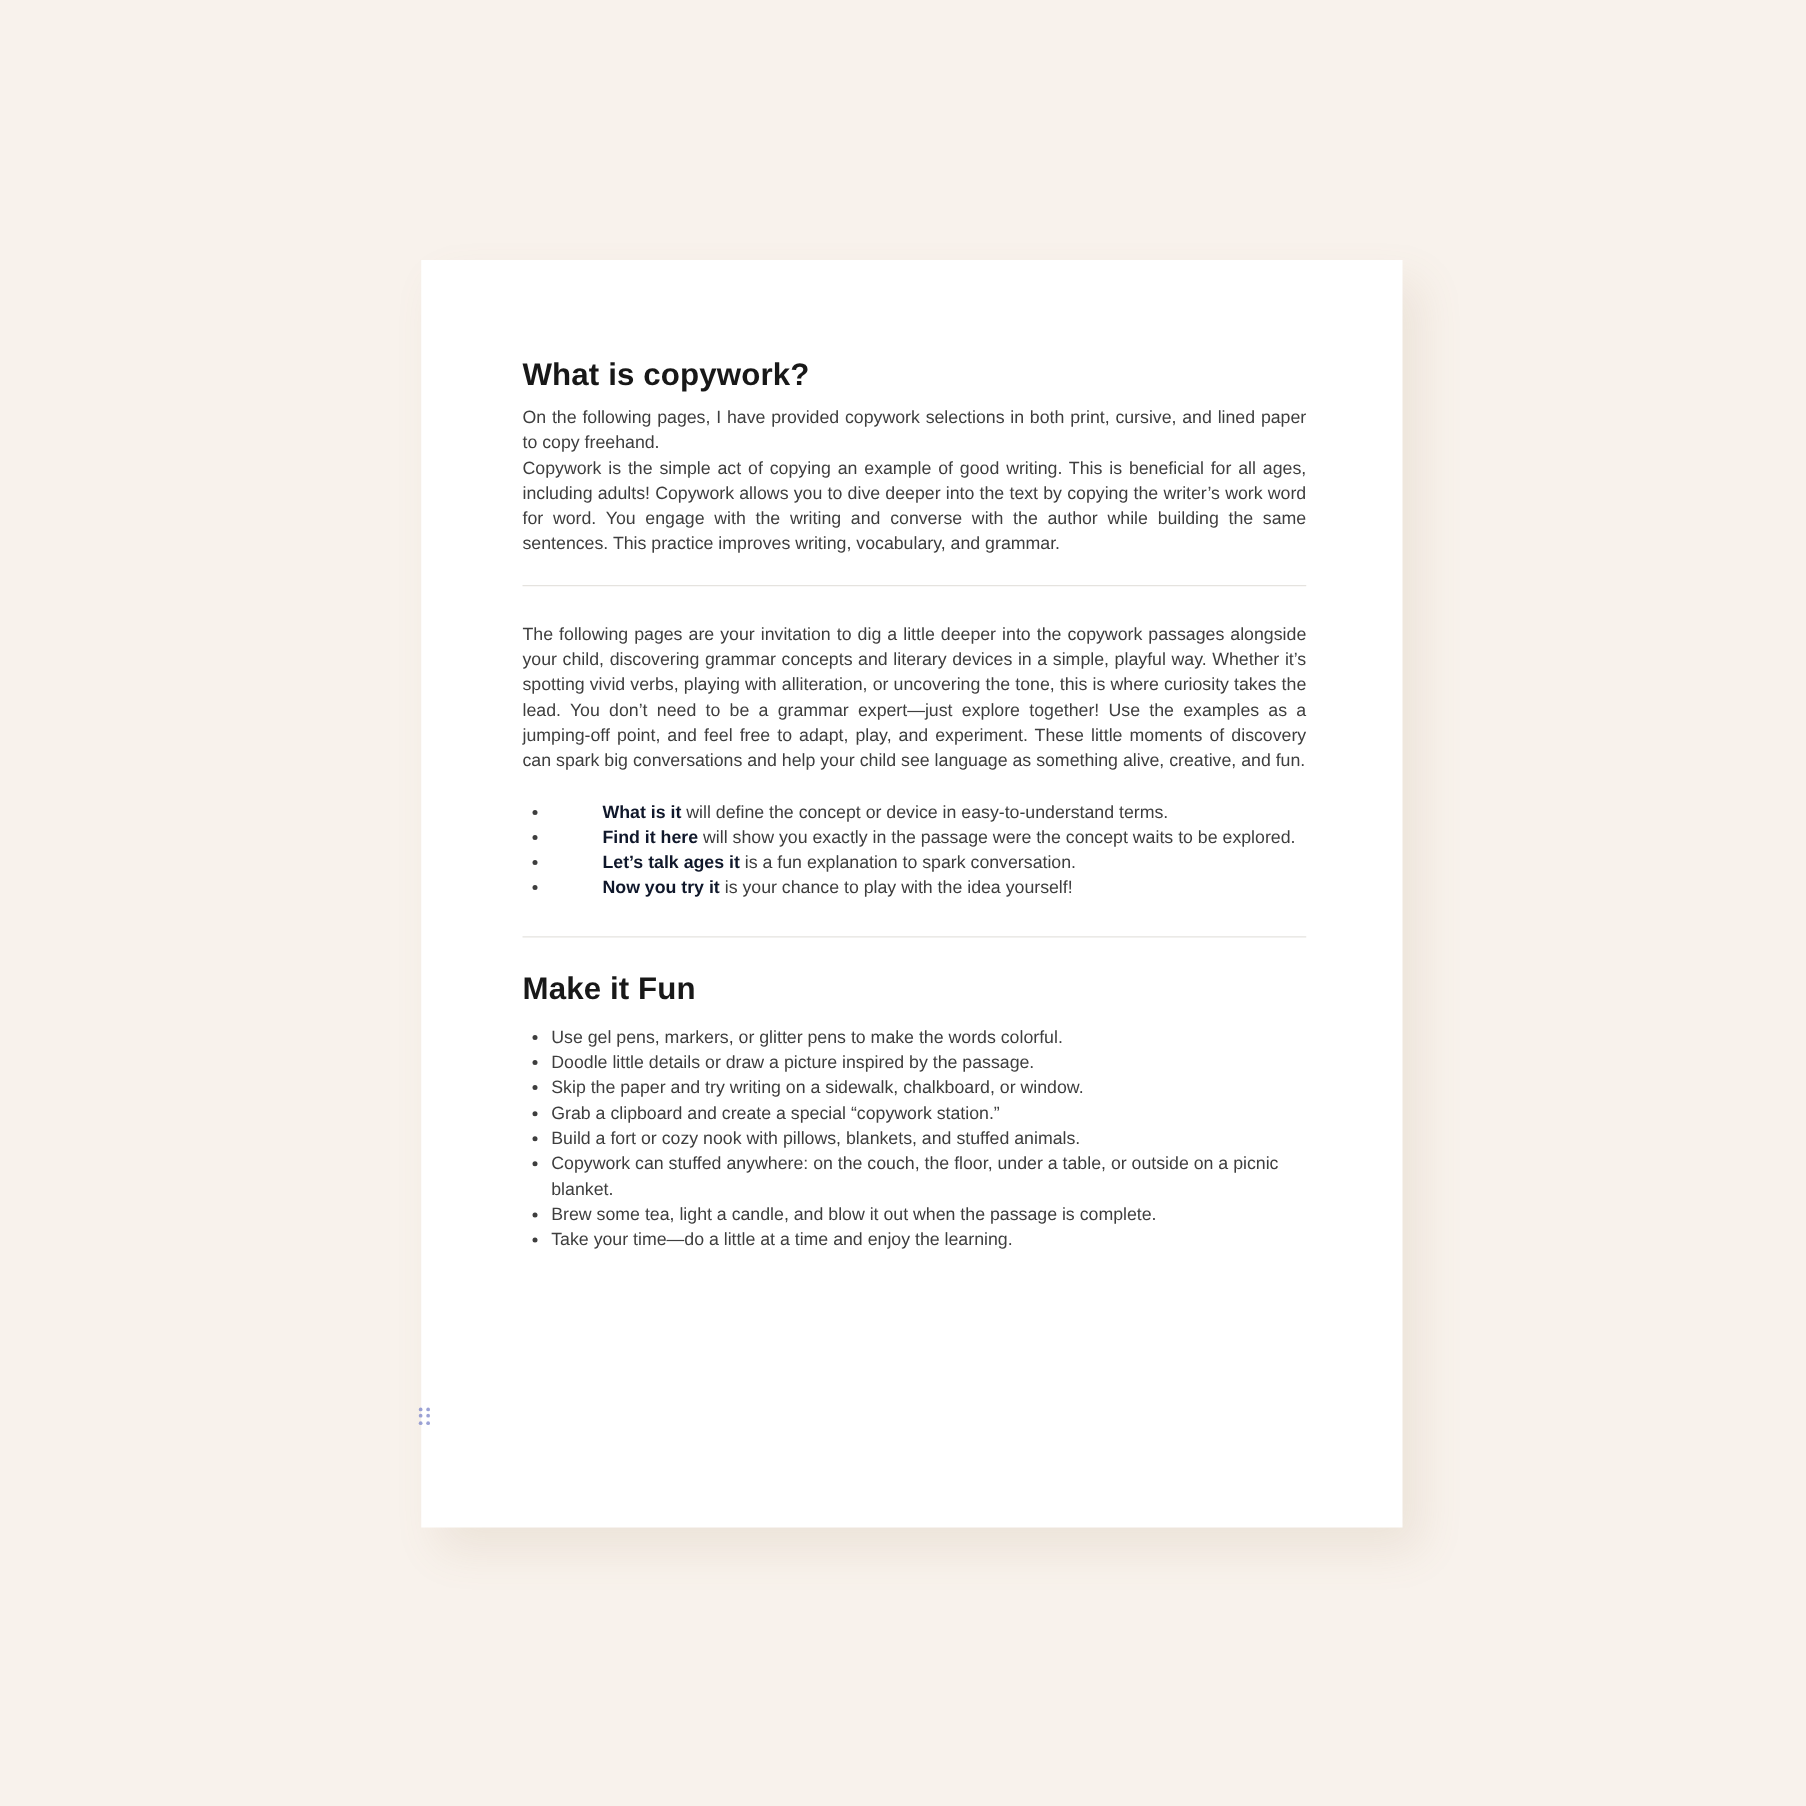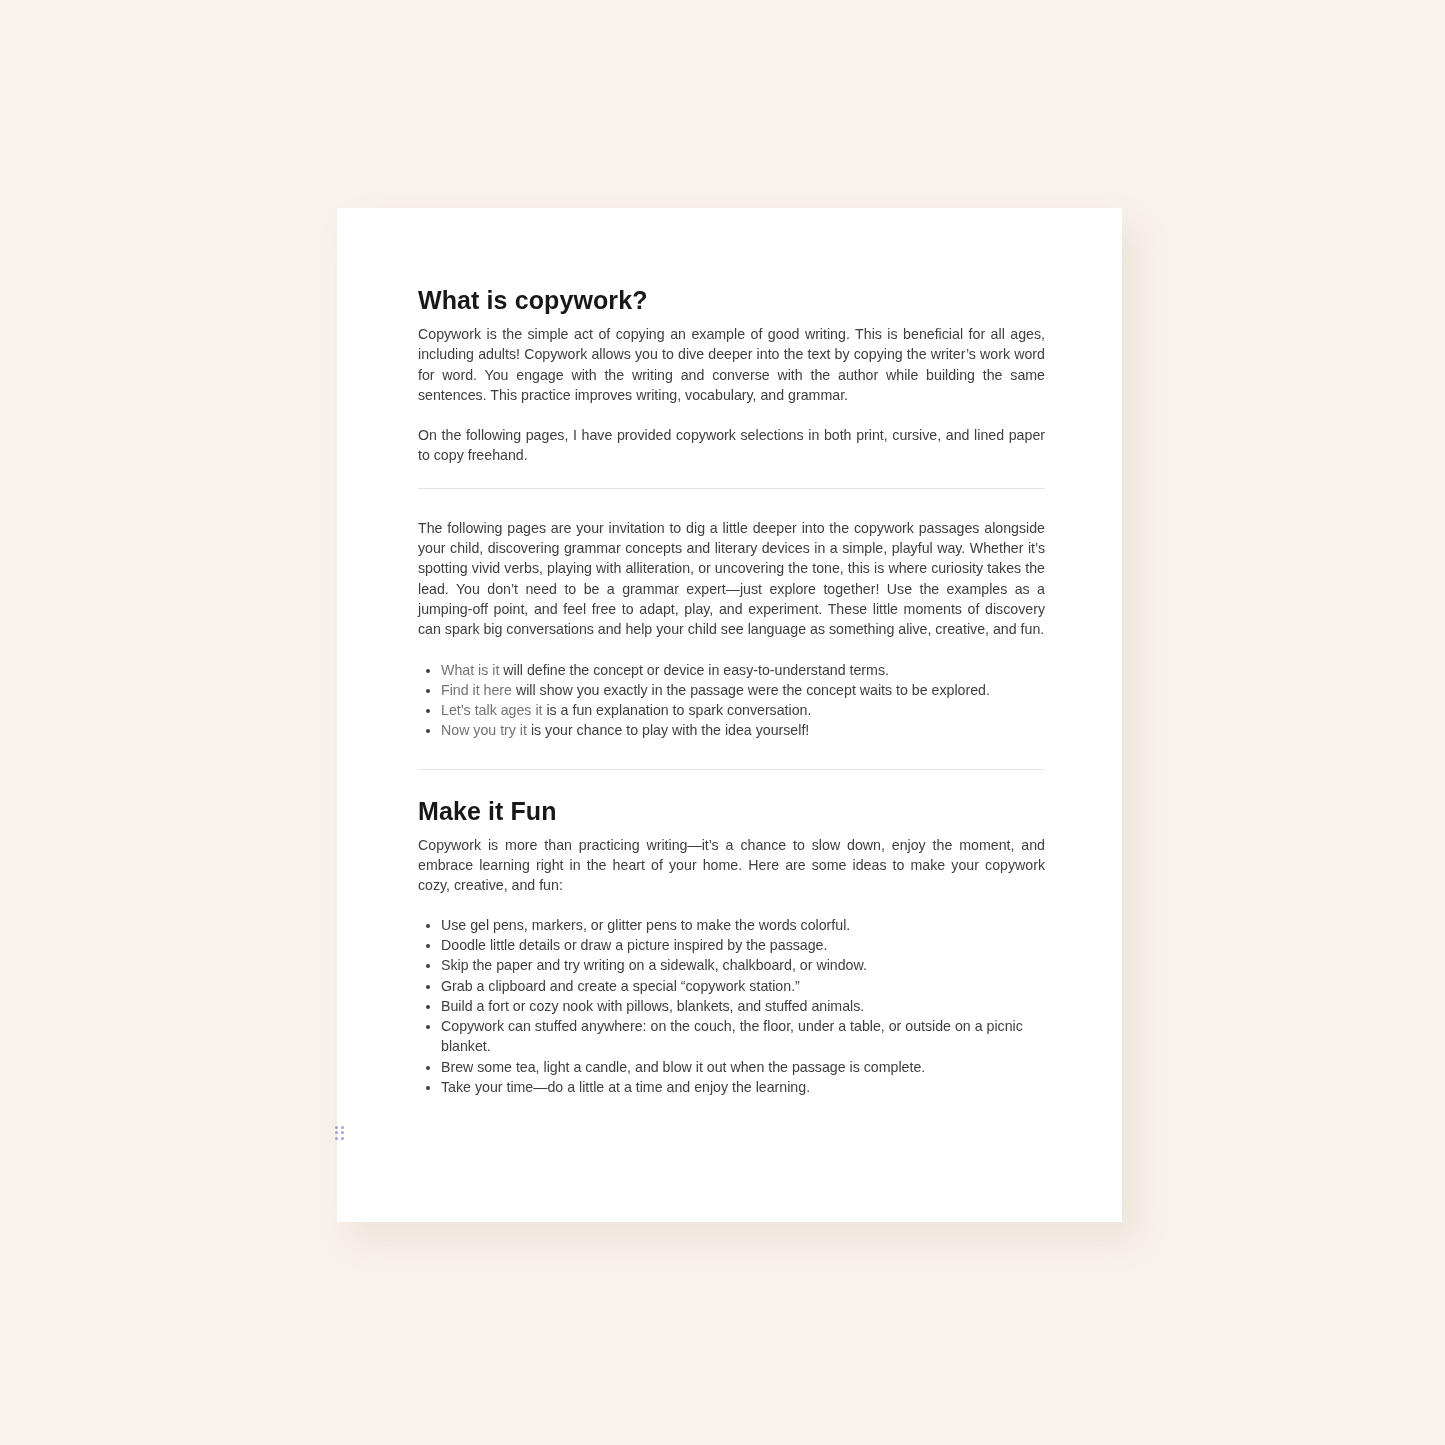--- a/index.html
+++ b/index.html
@@ -68,22 +68,23 @@
   }
   ul.bullets.fun {
     margin-top: 19px;
   }
   ul.bullets li {
     font-size: 14.2px;
     line-height: 20.3px;
     color: #3e3e3e;
   }
   ul.bullets li .lead {
-    font-weight: 400;
-    color: #737373;
+    font-weight: 700;
+    color: #0f172a;
+    margin-left: 41px;
   }
   .drag-handle {
     position: absolute;
     left: 333px;
     top: 1125px;
     width: 13px;
     height: 16px;
     display: grid;
     grid-template-columns: repeat(2, 1fr);
     grid-template-rows: repeat(3, 1fr);
@@ -100,41 +101,40 @@
 </style>
 </head>
 <body>
 
 <div class="canvas">
 
   <div class="doc-card">
 
     <section>
       <h2 class="h-title">What is copywork?</h2>
+      <p class="para last">On the following pages, I have provided copywork selections in both print, cursive, and lined paper to copy freehand.</p>
       <p class="para">Copywork is the simple act of copying an example of good writing. This is beneficial for all ages, including adults! Copywork allows you to dive deeper into the text by copying the writer’s work word for word. You engage with the writing and converse with the author while building the same sentences. This practice improves writing, vocabulary, and grammar.</p>
-      <p class="para last">On the following pages, I have provided copywork selections in both print, cursive, and lined paper to copy freehand.</p>
     </section>
 
     <hr class="divider">
 
     <section>
       <p class="para last">The following pages are your invitation to dig a little deeper into the copywork passages alongside your child, discovering grammar concepts and literary devices in a simple, playful way. Whether it’s spotting vivid verbs, playing with alliteration, or uncovering the tone, this is where curiosity takes the lead. You don’t need to be a grammar expert—just explore together! Use the examples as a jumping-off point, and feel free to adapt, play, and experiment. These little moments of discovery can spark big conversations and help your child see language as something alive, creative, and fun.</p>
       <ul class="bullets">
         <li><span class="lead">What is it</span><span> will define the concept or device in easy-to-understand terms.</span></li>
         <li><span class="lead">Find it here</span><span> will show you exactly in the passage were the concept waits to be explored.</span></li>
         <li><span class="lead">Let’s talk ages it</span><span> is a fun explanation to spark conversation.</span></li>
         <li><span class="lead">Now you try it</span><span> is your chance to play with the idea yourself!</span></li>
       </ul>
     </section>
 
     <hr class="divider second">
 
     <section>
       <h2 class="h-title">Make it Fun</h2>
-      <p class="para last">Copywork is more than practicing writing—it’s a chance to slow down, enjoy the moment, and embrace learning right in the heart of your home. Here are some ideas to make your copywork cozy, creative, and fun:</p>
       <ul class="bullets fun">
         <li>Use gel pens, markers, or glitter pens to make the words colorful.</li>
         <li>Doodle little details or draw a picture inspired by the passage.</li>
         <li>Skip the paper and try writing on a sidewalk, chalkboard, or window.</li>
         <li>Grab a clipboard and create a special “copywork station.”</li>
         <li>Build a fort or cozy nook with pillows, blankets, and stuffed animals.</li>
         <li>Copywork can stuffed anywhere: on the couch, the floor, under a table, or outside on a picnic blanket.</li>
         <li>Brew some tea, light a candle, and blow it out when the passage is complete.</li>
         <li>Take your time—do a little at a time and enjoy the learning.</li>
       </ul>

